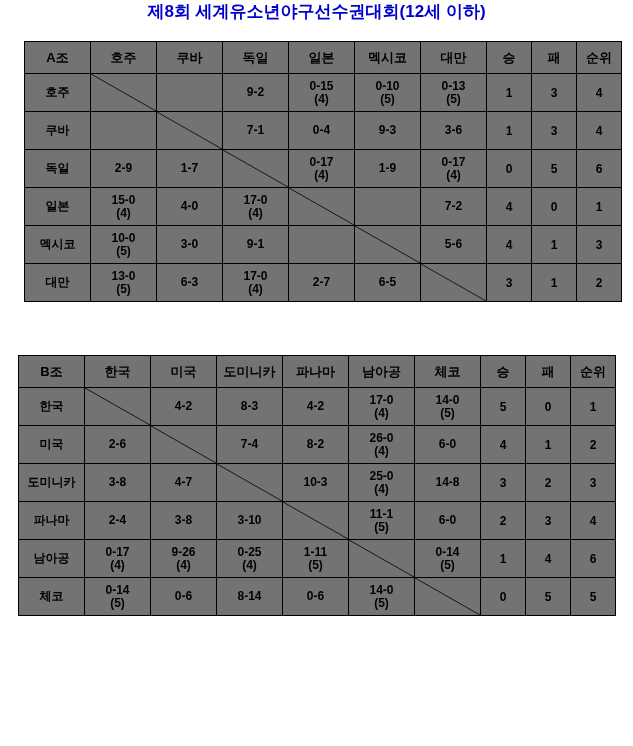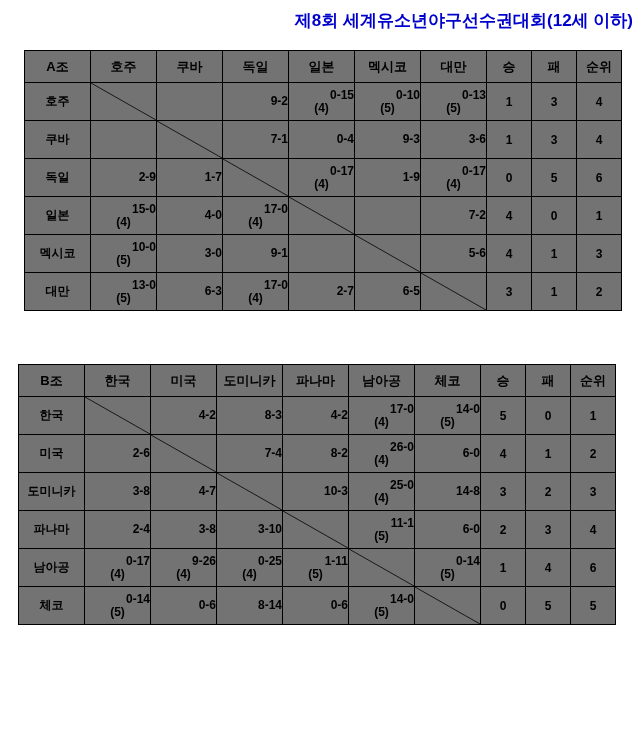--- a/index.html
+++ b/index.html
@@ -13,22 +13,21 @@
     font-family: "Liberation Sans", sans-serif;
     color: #000000;
     overflow: hidden;
   }
   .page {
     position: relative;
     width: 633px;
     height: 746px;
   }
   .title-block {
-    text-align: right;
-    padding-top: 9px;
+    text-align: center;
   }
   .title-line {
     color: #0000cc;
     font-weight: bold;
     font-size: 17px;
     line-height: 23px;
     letter-spacing: 0px;
   }
   .table-wrap {
     margin: 0 auto;
@@ -61,21 +60,20 @@
   .col-team { width: 66px; }
   .col-opp  { width: 66px; }
   .col-res  { width: 45px; }
 
   td.team-head {
     font-size: 13px;
   }
   .cell-main {
     display: block;
     line-height: 13px;
-    text-align: right;
   }
   .cell-sub {
     display: block;
     line-height: 13px;
   }
   .diag {
     position: absolute;
     left: 0; top: 0;
     width: 100%;
     height: 100%;

